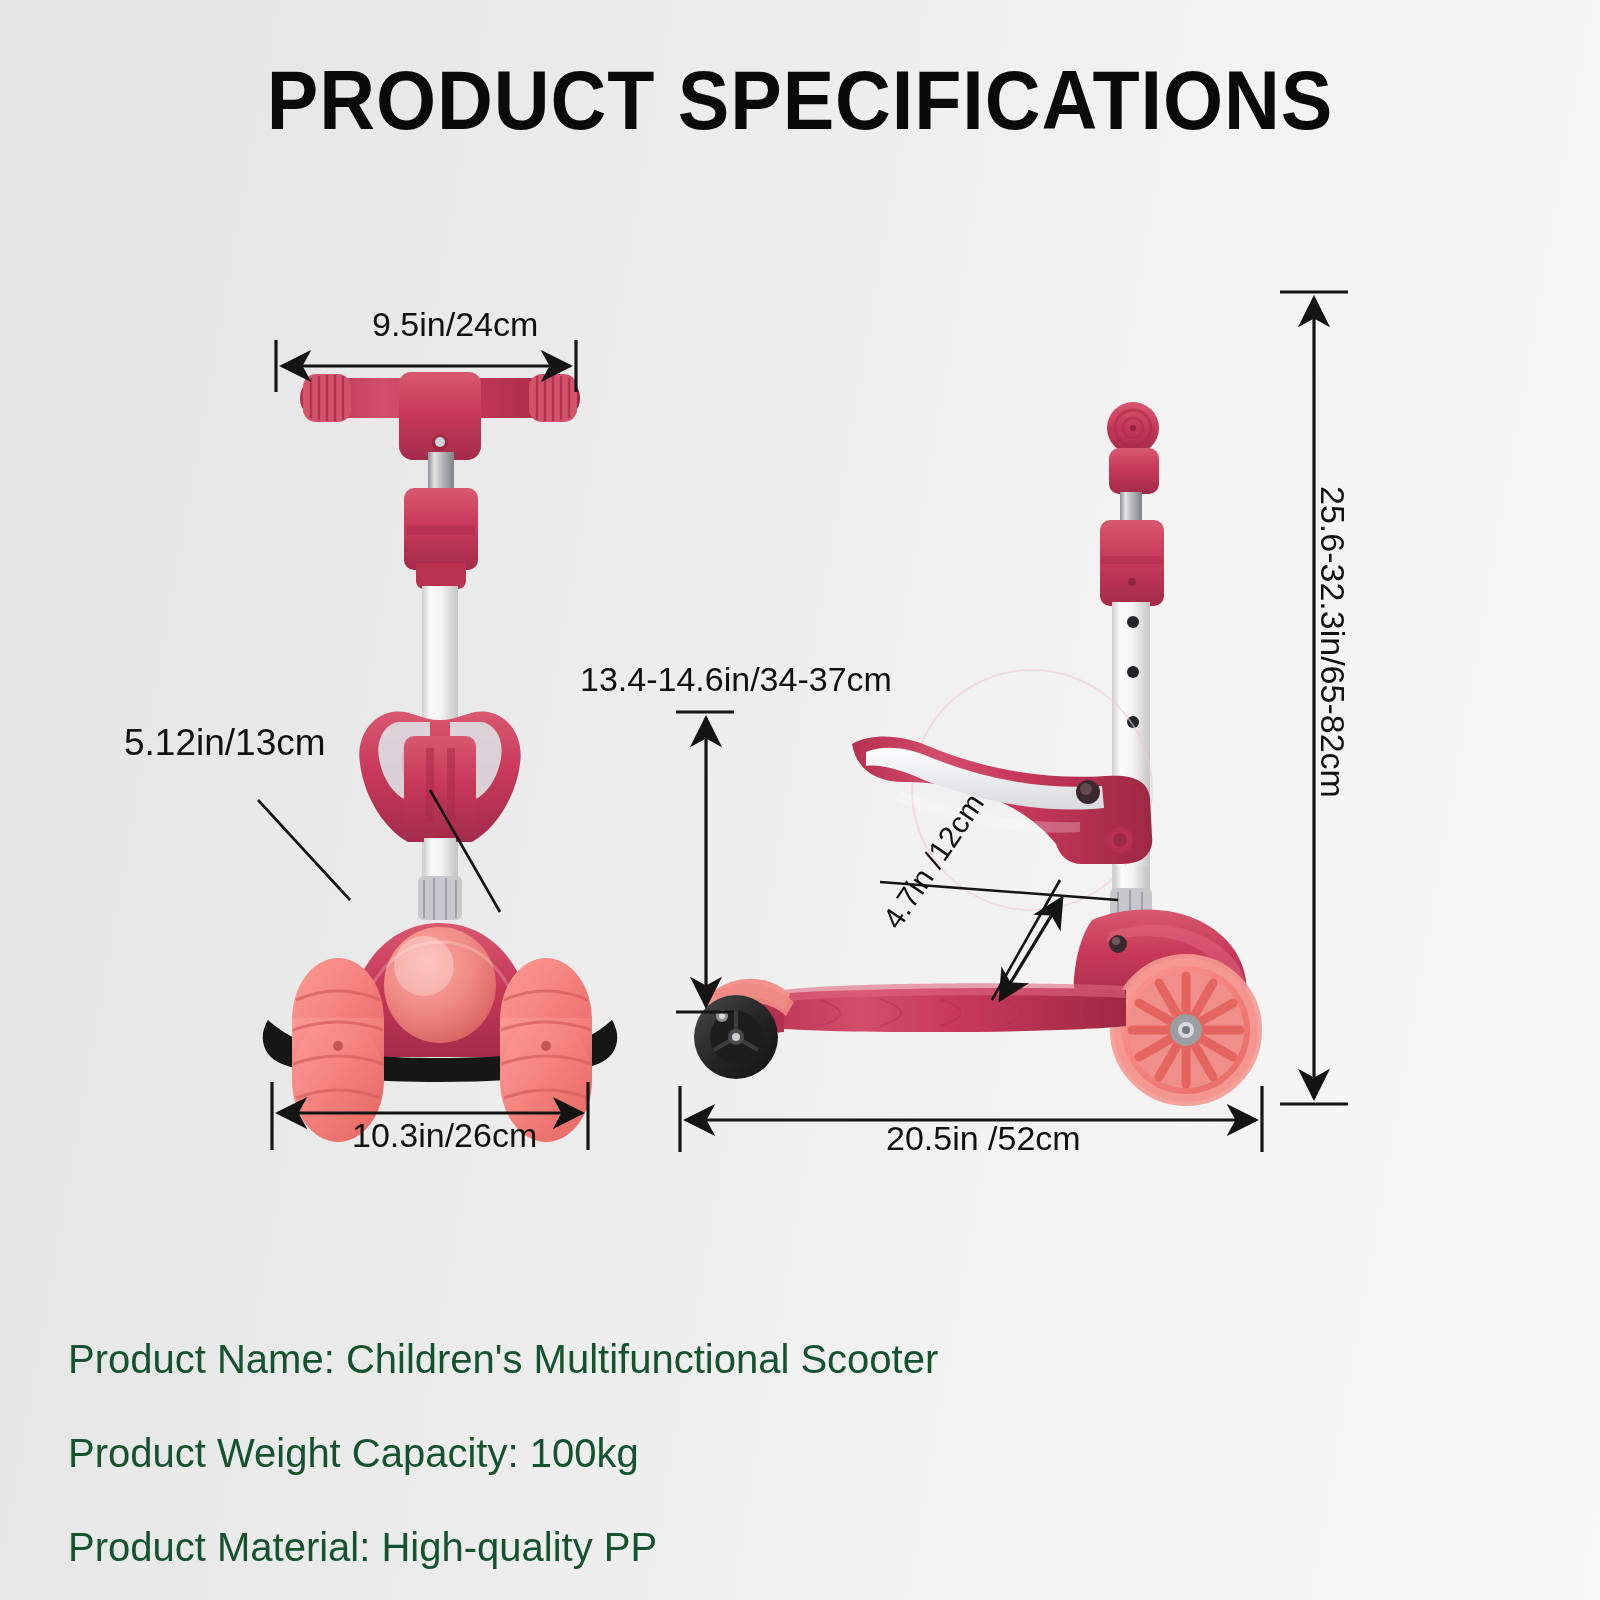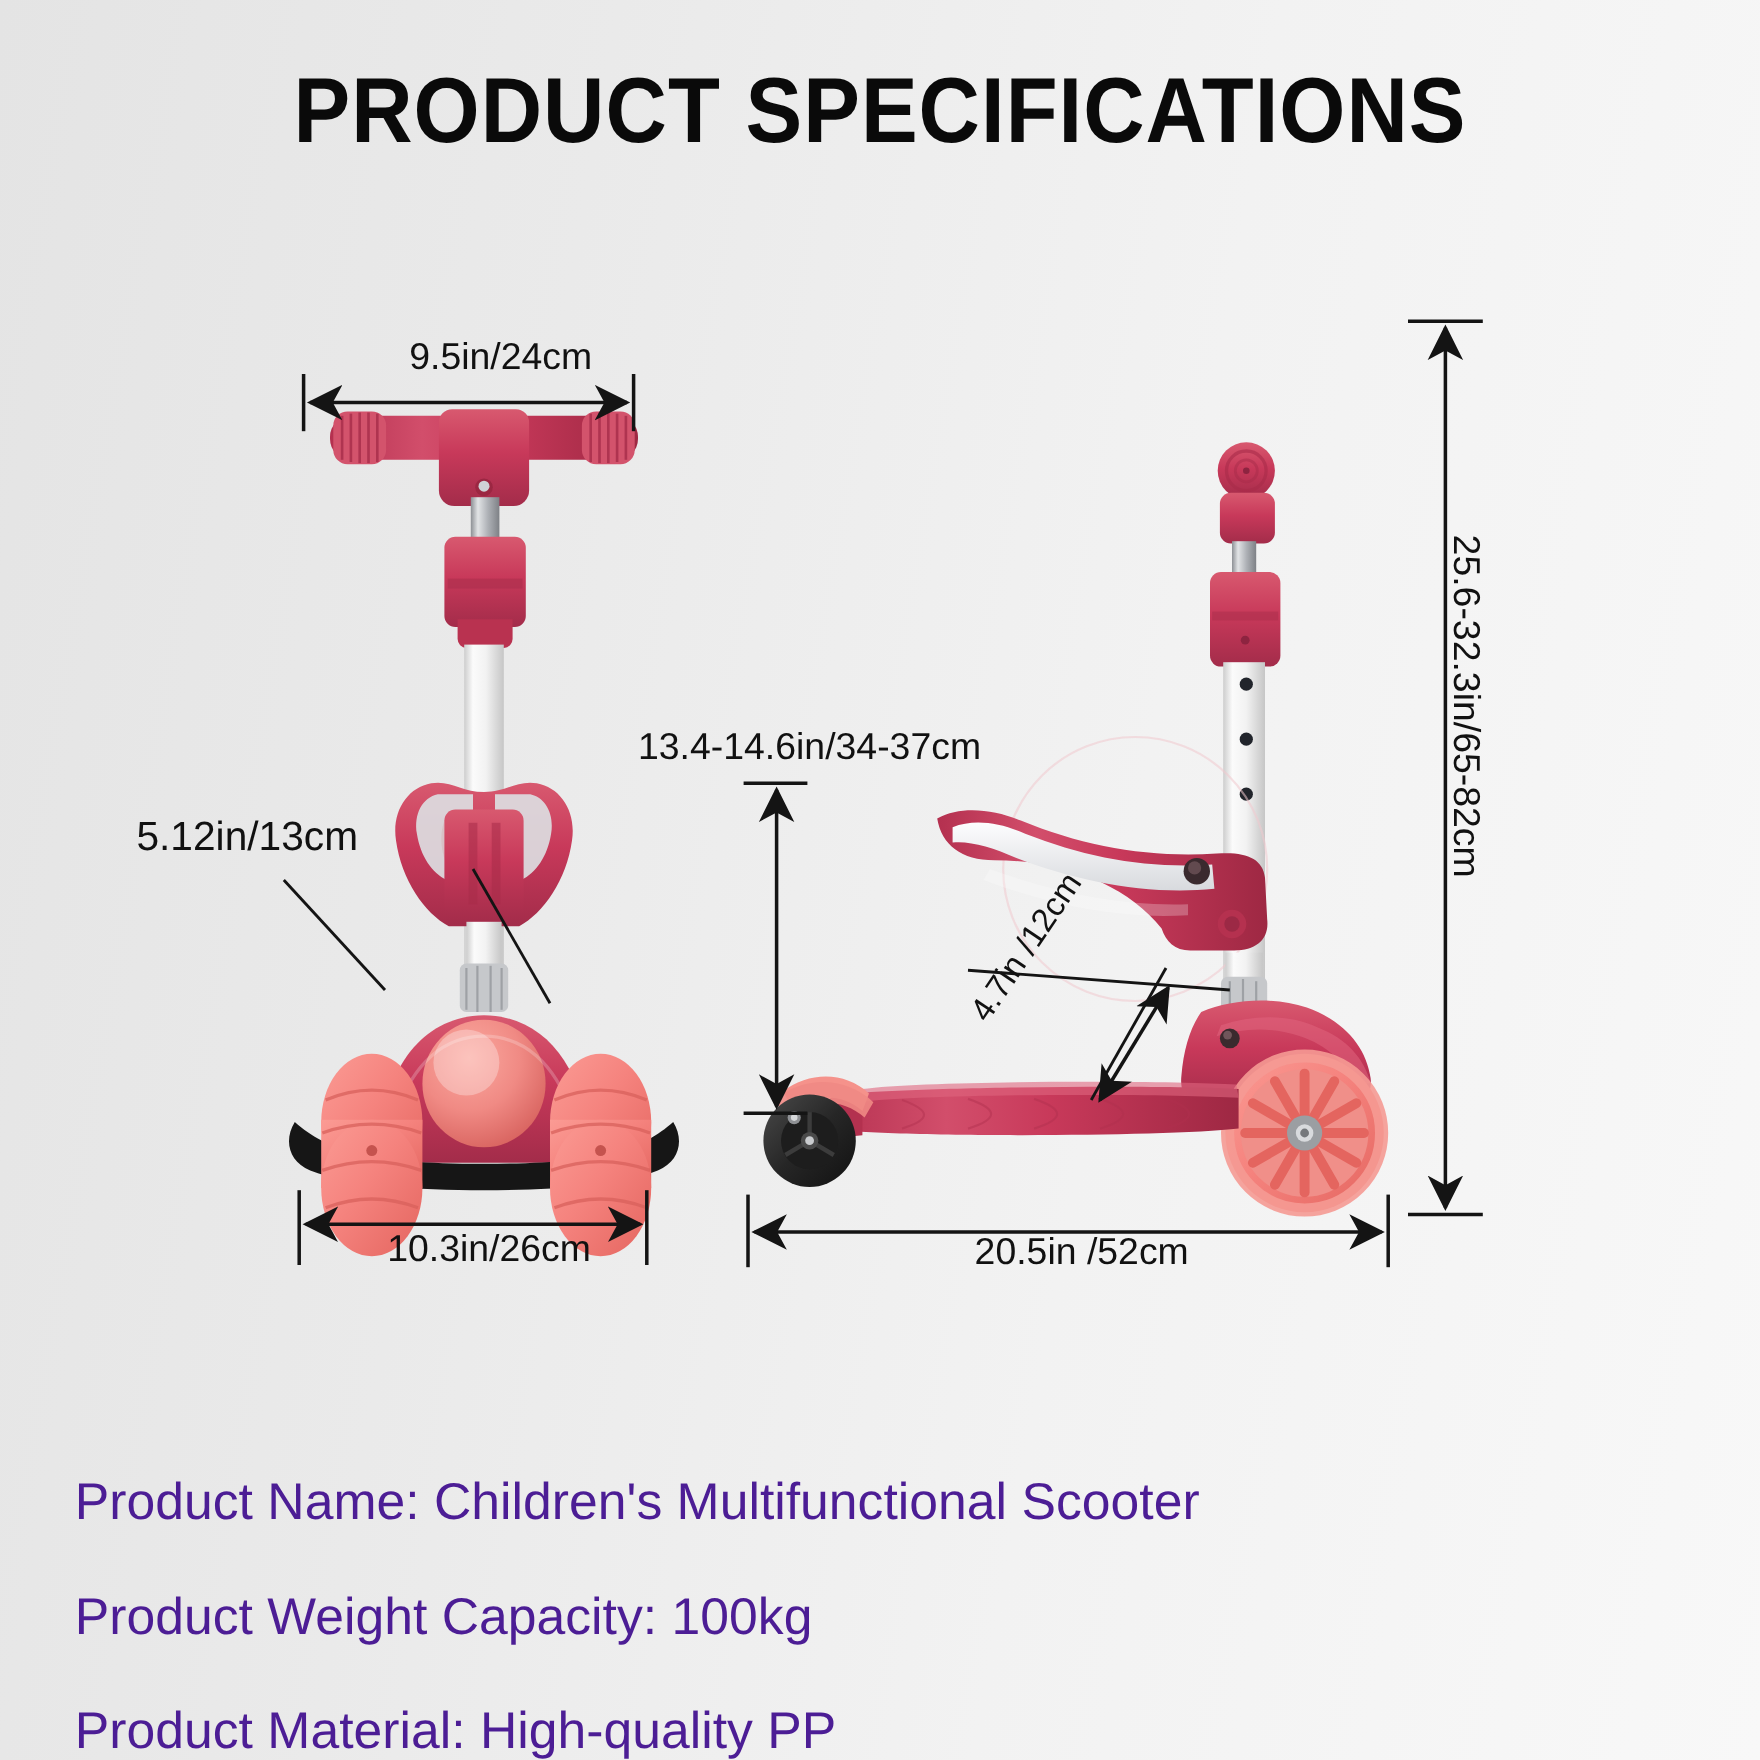--- a/index.html
+++ b/index.html
@@ -43,22 +43,22 @@
     font-size: 34px;
     color: #111;
     white-space: nowrap;
   }
   .dim.big { font-size: 37px; }
 
   
   .spec-col {
     position: absolute;
     font-family: "Liberation Sans", sans-serif;
-    font-size: 47px;
-    color: #4c1d95;
+    font-size: 40px;
+    color: #14532d;
   }
   .spec-line {
     white-space: nowrap;
     margin-bottom: 49px;
   }
   .spec-line:last-child { margin-bottom: 0; }
 
   
   #art {
     position: absolute;
@@ -387,21 +387,21 @@
       <line x1="686" y1="1120" x2="1256" y2="1120" marker-start="url(#arwL)" marker-end="url(#arwR)"></line>
 
       <line x1="1280" y1="292" x2="1348" y2="292"></line>
       <line x1="1280" y1="1104" x2="1348" y2="1104"></line>
       <line x1="1314" y1="298" x2="1314" y2="1098" marker-start="url(#arwL)" marker-end="url(#arwR)"></line>
     </g>
   </svg>
 
   <div class="dim" style="left:372px; top:305px;">9.5in/24cm</div>
 
-  <div class="dim big" style="left:124px; top:740px;">5.12in/13cm</div>
+  <div class="dim big" style="left:124px; top:722px;">5.12in/13cm</div>
 
   <div class="dim" style="left:352px; top:1116px;">10.3in/26cm</div>
 
   <div class="dim" style="left:580px; top:660px;text-align:center;">13.4-14.6in/34-37cm</div>
 
   <div class="dim" style="left:876px; top:916px; font-size:30px; transform:rotate(-56deg); transform-origin:left top;">4.7in /12cm</div>
 
   <div class="dim" style="left:886px; top:1119px;">20.5in /52cm</div>
 
   <div class="dim" style="left:1352px; top:486px; transform:rotate(90deg); transform-origin:left top;">25.6-32.3in/65-82cm</div>

